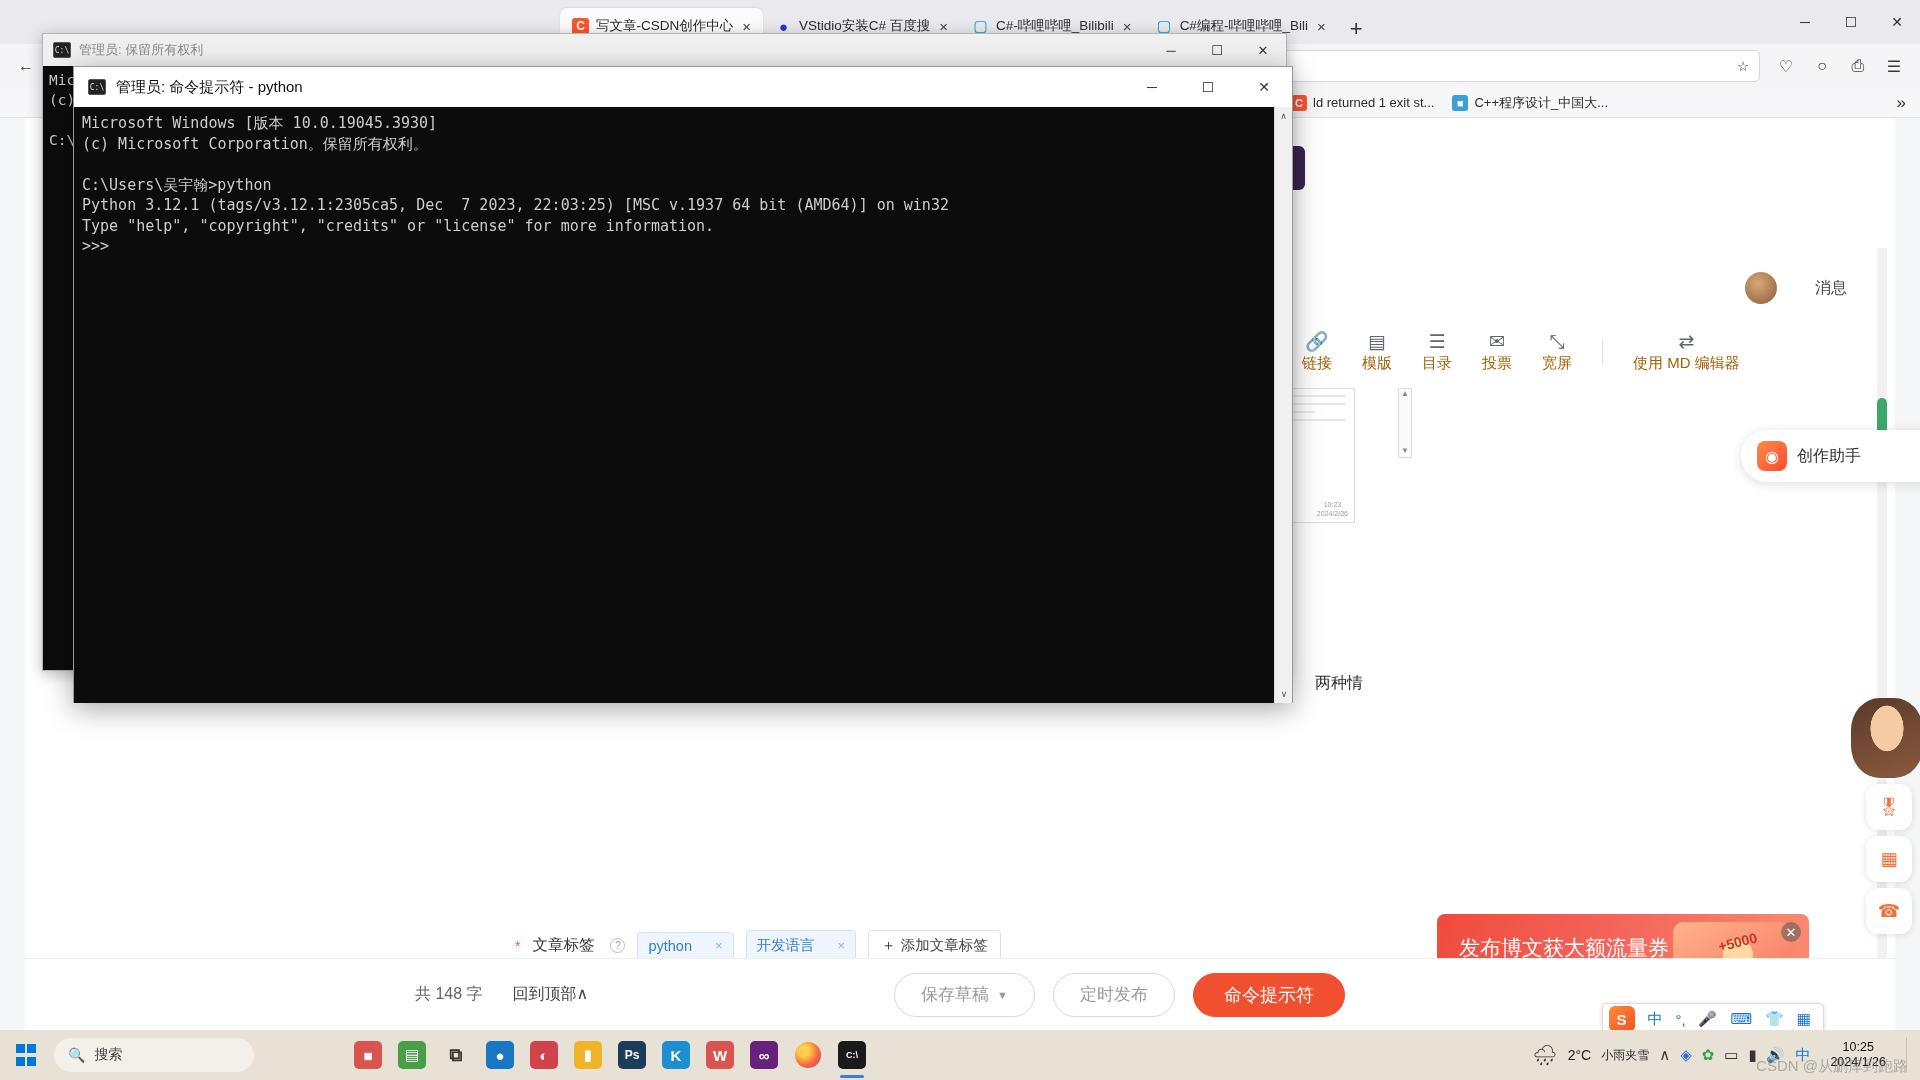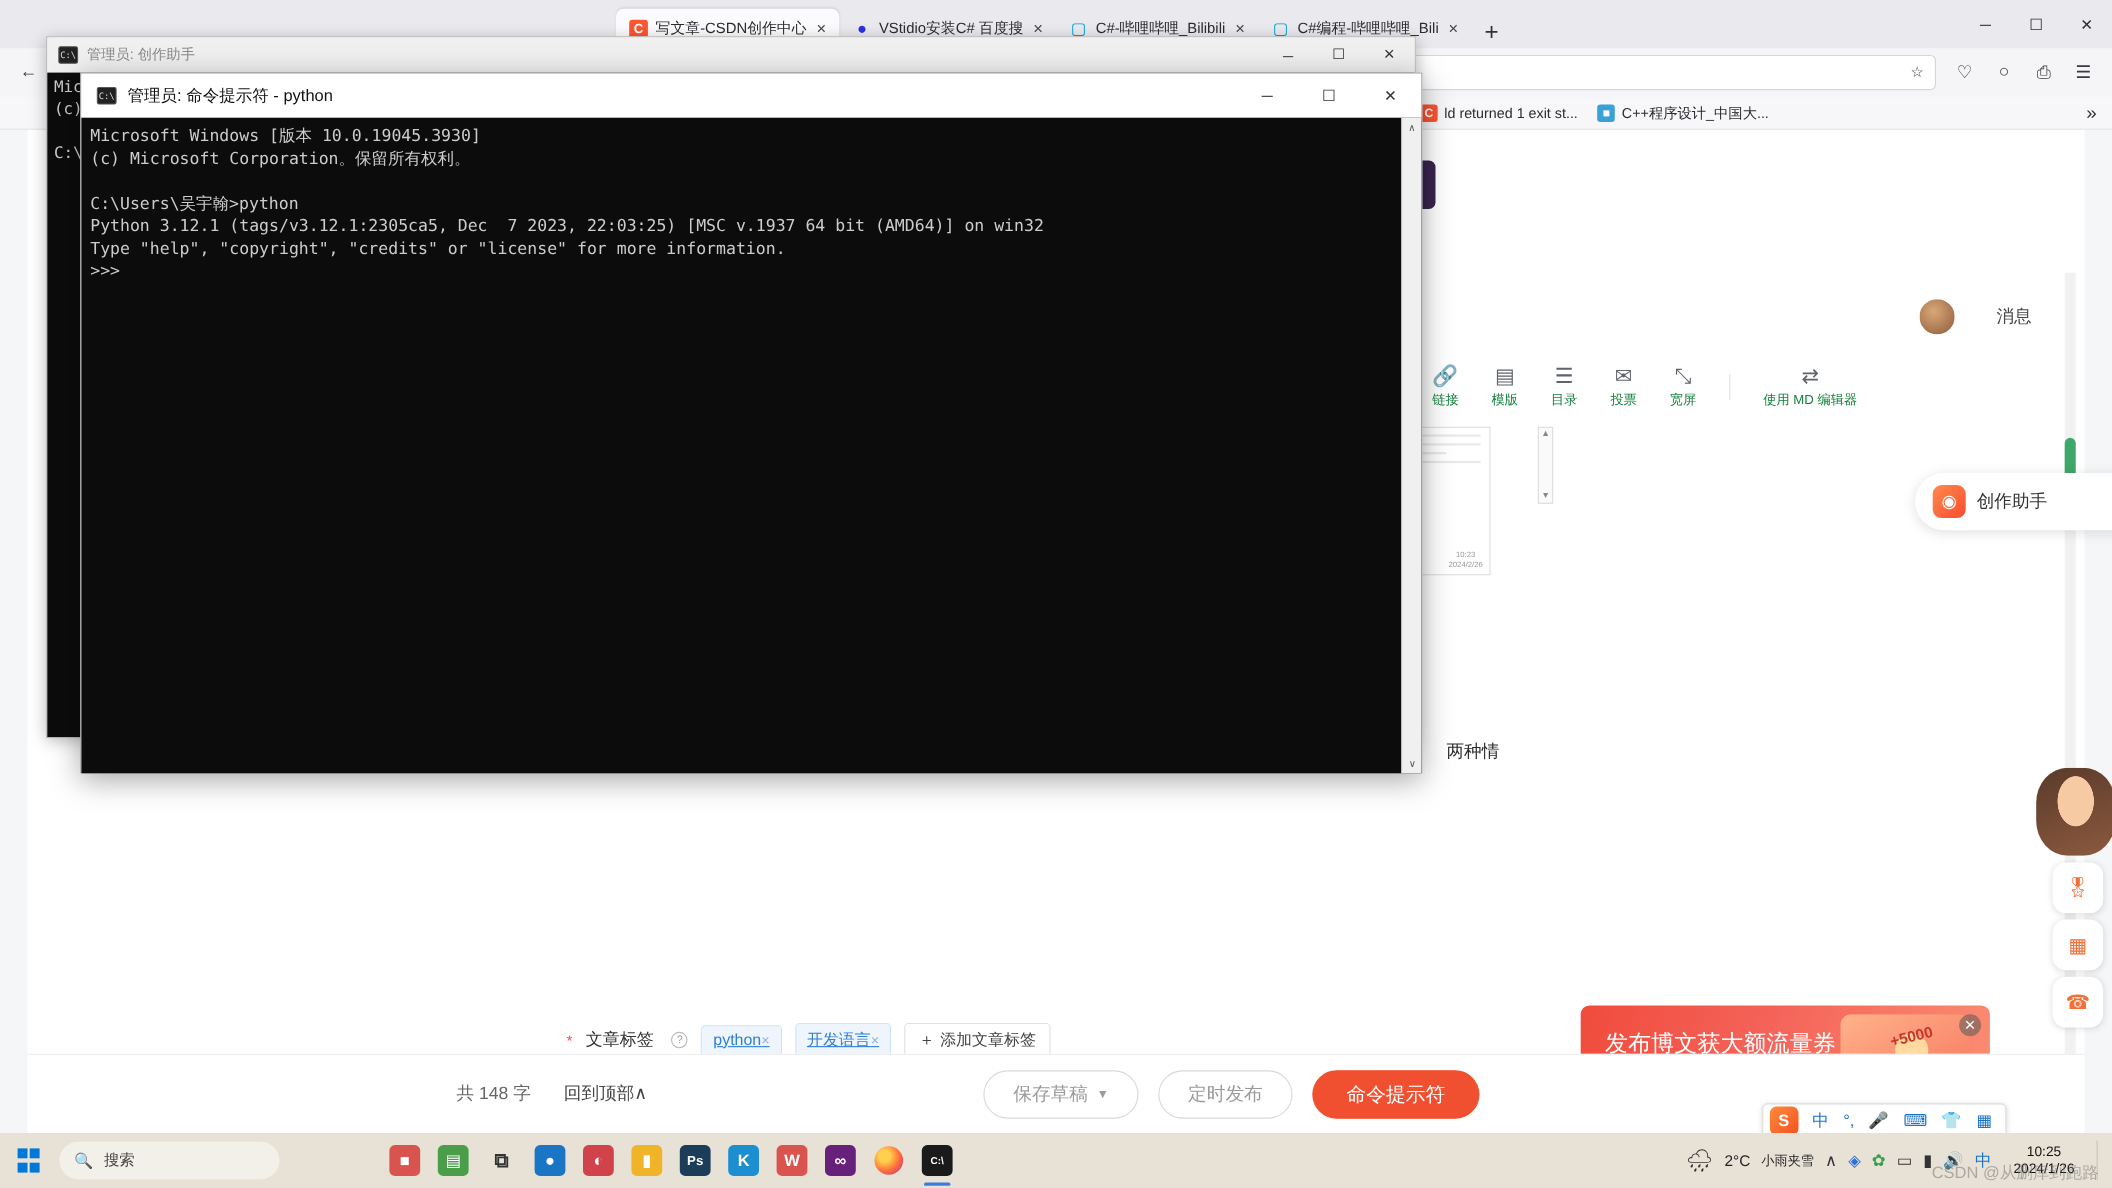--- a/index.html
+++ b/index.html
@@ -97,21 +97,21 @@
     border: 2px solid #fff; }
   #msg-label { position:absolute; left: 1790px; top: 160px; font-size: 16px; color: #444; }
 
   
   #edtoolbar {
     position:absolute; left: 1255px; top: 208px; width: 640px; height: 52px;
     display: flex; align-items: center; gap: 30px; padding-left: 22px;
   }
   .tbitem { display:flex; flex-direction: column; align-items:center; gap:3px; color:#60646c; }
   .tbitem .ticon { font-size: 19px; line-height: 1; }
-  .tbitem .tlbl { font-size: 12px; color:#15803d; white-space: nowrap; }
+  .tbitem .tlbl { font-size: 15px; color:#a16207; white-space: nowrap; }
   .tbdivider { width:1px; height: 24px; background:#e2e2e2; }
 
   
   #editor-thumb {
     position:absolute; left: 1210px; top: 270px; width: 120px; height: 135px;
     background:#fff; border:1px solid #ddd;
   }
   #editor-thumb .th-line { height: 2px; background:#e8e8e8; margin: 6px 8px; }
   #editor-thumb .th-stamp { position:absolute; bottom:4px; right:6px; font-size:7px; color:#999;
     text-align:center; line-height:1.2; }
@@ -144,21 +144,21 @@
     background:#fff; box-shadow: 0 1px 6px rgba(0,0,0,.12);
     display:flex; align-items:center; justify-content:center; font-size: 18px; color:#f27038; }
 
   
   #tagrow { position:absolute; left: 490px; top: 812px; display:flex; align-items:center; gap: 12px; }
   .req-star { color:#fa5151; font-size: 14px; }
   .form-label { font-size: 15.5px; color:#333; }
   .help-ico { display:inline-flex; width:15px;height:15px;border:1px solid #bbb;border-radius:50%;
     align-items:center;justify-content:center; font-size:10px; color:#999; margin-left:4px; }
   .tag-chip { background:#eef5fd; border:1px solid #cfe3f7; color:#2f7fd4; border-radius:4px;
-    padding: 5px 10px; font-size: 14.5px; display:flex; align-items:center; gap:0;text-decoration:underline; }
+    padding: 5px 10px; font-size: 14.5px; display:flex; align-items:center; gap:23px; }
   .tag-chip .x { color:#8ab4e0; font-size:13px; }
   .tag-add { border:1px solid #e0e0e0; background:#fff; border-radius:4px; padding:5px 12px;
     font-size:14.5px; color:#444; display:flex; align-items:center; gap:5px; }
 
   
   #coverrow { position:absolute; left: 540px; top: 870px; display:flex; gap: 18px; }
   #cover-thumb { width: 160px; height: 104px; border-radius: 4px;
     background: linear-gradient(145deg,#2f7fe0 0%,#2f7fe0 55%,#3b8ce8 100%);
     position: relative; overflow: hidden; }
   #cover-thumb .cblob { position:absolute; right:-30px; top:-20px; width:110px;height:110px;
@@ -482,21 +482,21 @@
         </div>
       </div>
 
     </div>
   </div>
 </div>
 
 <div id="cmd1">
   <div class="titlebar">
     <span class="cmdico">C:\</span>
-    <span class="t-t">管理员: 创作助手</span>
+    <span class="t-t">管理员: 保留所有权利</span>
     <span class="winbtns">
       <span>─</span>
       <span>☐</span>
       <span>✕</span>
     </span>
   </div>
   <div class="console">Mic
 (c)
 
 C:\</div>

